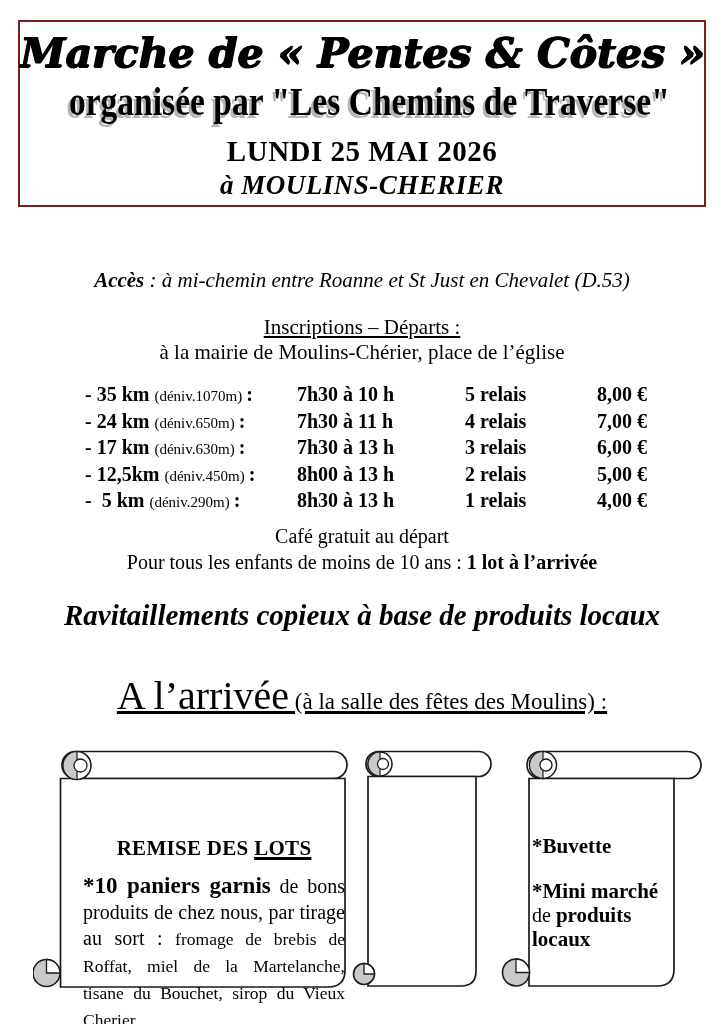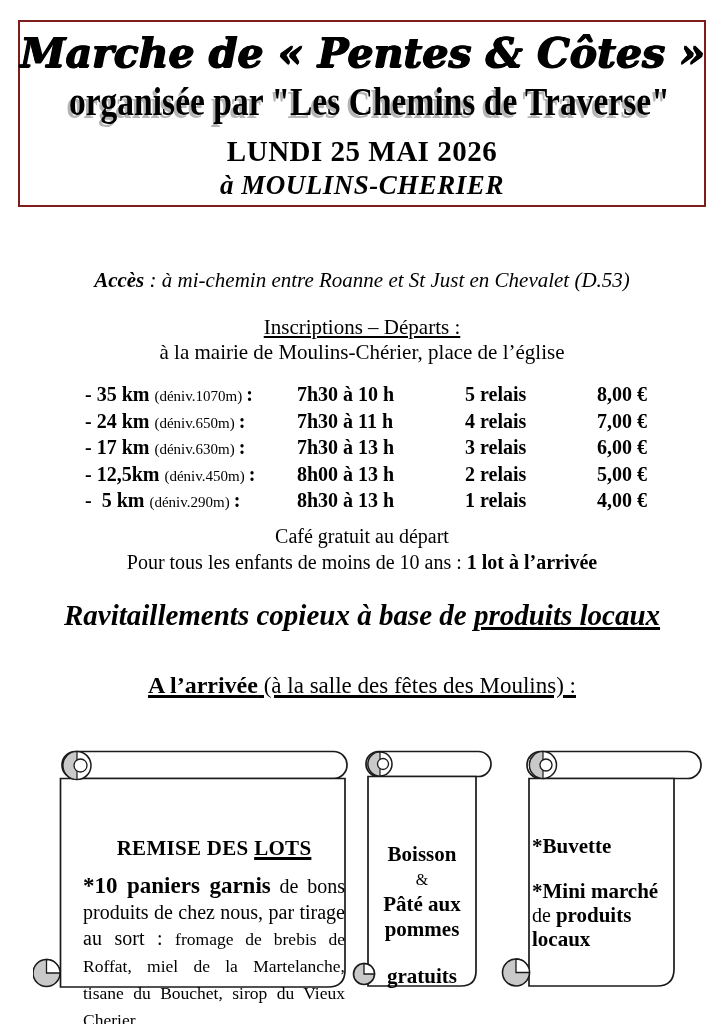--- a/index.html
+++ b/index.html
@@ -45,25 +45,25 @@
   .colon { margin-left:4px; }
   .c-hours { display:inline-block; width:168px; }
   .c-relais { display:inline-block; width:132px; }
   .c-price { display:inline-block; }
 
   .cafe-line { top:525px; font-size:20px; }
   .children-line { top:551px; font-size:20px; }
   .children-line b { font-weight:bold; }
 
   .ravit-line { top:599px; font-size:29px; font-weight:bold; font-style:italic; white-space:nowrap; }
-  .ravit-line .u { text-decoration:underline; text-decoration-thickness:3px; }
+  .ravit-line .u { text-decoration-thickness:3px; }
 
   .arrivee-line { top:672px; }
   .arrivee-line .wrap { text-decoration:underline; text-decoration-thickness:2.5px; }
-  .arrivee-title { font-weight:bold; font-size:24px; }
+  .arrivee-title { font-weight:normal; font-size:40px; }
   .arrivee-detail { font-size:23px; }
 
   
   .scroll { position:absolute; top:750px; }
   .scroll svg { position:absolute; left:0; top:0; }
   .scroll-content { position:absolute;margin-top:48px; }
   #scroll-lots { left:33px; width:322px; height:241px; }
   #scroll-boisson { left:352px; width:142px; height:238px; }
   #scroll-buvette { left:496px; width:207px; height:238px; }
 
@@ -176,28 +176,20 @@
   <div class="scroll" id="scroll-boisson">
     <svg width="142" height="238" viewBox="0 0 142 238">
       <rect x="14" y="1.5" width="125" height="25" rx="12.5" fill="#fff" stroke="#1a1a1a" stroke-width="1.7"></rect>
       <path d="M16 26.5 H124 V221 Q124 236 109 236 H16 Z" fill="#fff" stroke="#1a1a1a" stroke-width="1.7"></path>
       <circle cx="28" cy="14" r="12" fill="#fff" stroke="#1a1a1a" stroke-width="1.5"></circle>
       <path d="M28 2 A12 12 0 0 0 28 26 Z" fill="#c9c9c9" stroke="#1a1a1a" stroke-width="1.2"></path>
       <circle cx="31" cy="14" r="5.5" fill="#fff" stroke="#1a1a1a" stroke-width="1.3"></circle>
       <circle cx="12" cy="224" r="10.5" fill="#c9c9c9" stroke="#1a1a1a" stroke-width="1.6"></circle>
       <path d="M12 213.5 A10.5 10.5 0 0 1 22.5 224 L12 224 Z" fill="#fff" stroke="#1a1a1a" stroke-width="1.3"></path>
     </svg>
-    <div class="scroll-content boisson-content">
-      <div>Boisson</div>
-      <div class="amp">&amp;</div>
-      <div>Pâté aux</div>
-      <div>pommes</div>
-      <div class="vgap-22"></div>
-      <div>gratuits</div>
-    </div>
   </div>
 
   <div class="scroll" id="scroll-buvette">
     <svg width="207" height="238" viewBox="0 0 207 238">
       <rect x="31" y="1.5" width="174" height="27" rx="13.5" fill="#fff" stroke="#1a1a1a" stroke-width="1.7"></rect>
       <path d="M33 28.5 H178 V219 Q178 236 161 236 H33 Z" fill="#fff" stroke="#1a1a1a" stroke-width="1.7"></path>
       <circle cx="47" cy="15" r="13.5" fill="#fff" stroke="#1a1a1a" stroke-width="1.5"></circle>
       <path d="M47 1.5 A13.5 13.5 0 0 0 47 28.5 Z" fill="#c9c9c9" stroke="#1a1a1a" stroke-width="1.2"></path>
       <circle cx="50" cy="15" r="6" fill="#fff" stroke="#1a1a1a" stroke-width="1.3"></circle>
       <circle cx="20" cy="222.5" r="13.5" fill="#c9c9c9" stroke="#1a1a1a" stroke-width="1.6"></circle>

